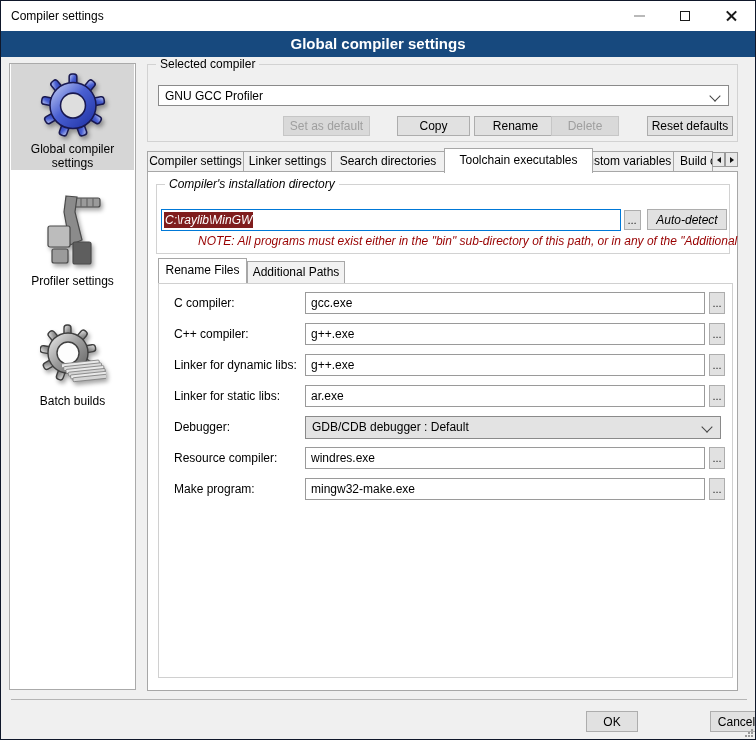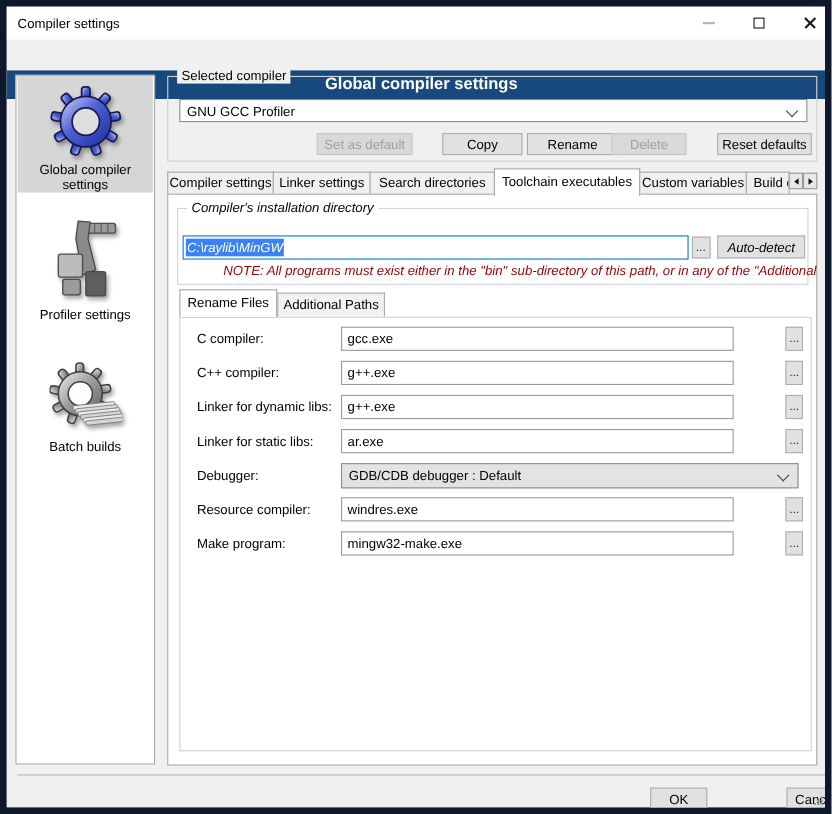--- a/index.html
+++ b/index.html
@@ -1,36 +1,36 @@
 <!DOCTYPE html>
 <html><head>
 <meta charset="utf-8">
 <style>
   * { margin:0; padding:0; box-sizing:border-box; }
   html,body { width:756px; height:740px; }
   body { font-family:"Liberation Sans", sans-serif; font-size:12px; color:#000; background:#888; }
   .abs { position:absolute; }
 
   #window { position:relative; width:756px; height:740px; background:#f0f0f0;
-            border:6px solid #0f172a; overflow:hidden; }
+            border:1px solid #0f172a; overflow:hidden; }
 
   
   #titlebar { left:0; top:0; width:754px; height:30px; background:#fff; }
   #title-text { left:10px; top:0; height:30px; line-height:30px; font-size:12px; }
   .capbtn { top:0; width:46px; height:29px; display:flex; align-items:center; justify-content:center; cursor:default; }
   #btn-min { right:93px; } #btn-max { right:47px; } #btn-close { right:1px; }
   #btn-min .dash { width:11px; height:2px; background:#b9b9b9; }
   #btn-max .maxbox { width:10px; height:10px; border:1.4px solid #1a1a1a; }
   #btn-close .xwrap { position:relative; width:13px; height:13px; }
   #btn-close .xbar { position:absolute; left:0; top:6px; width:13px; height:1.6px; background:#1a1a1a; }
   .xbar.a { transform:rotate(45deg); } .xbar.b { transform:rotate(-45deg); }
 
   
   #banner { left:0; top:30px; width:754px; height:26px; background:#17497E;
-            color:#fff; font-weight:bold; font-size:15px; text-align:center; line-height:26px;margin-top:28px; }
+            color:#fff; font-weight:bold; font-size:15px; text-align:center; line-height:26px; }
 
   
   #sidebar { left:8px; top:62px; width:127px; height:627px; background:#fff; border:1px solid #aaa; }
   .side-item { left:1px; width:123px; display:flex; flex-direction:column; align-items:center; cursor:default; }
   .side-item .lbl { text-align:center; line-height:14px; font-size:12px; }
   #side-item-0 { top:0; height:106px; background:#d6d6d6; padding-top:9px; }
   #side-item-1 { top:125px; height:112px; padding-top:3px; }
   #side-item-2 { top:258px; height:100px; padding-top:2px; }
   .icon-shadow { filter:drop-shadow(2px 3px 2px rgba(0,0,0,0.35)); }
 
@@ -60,55 +60,55 @@
   #btn-reset      { left:499px; top:51px; width:86px; height:20px; }
 
   
   .tab { top:150px; height:20px; background:#f0f0f0; border:1px solid #a7a7a7; border-bottom:none;
          font-size:12px; text-align:center; line-height:19px; white-space:nowrap; overflow:hidden;
          cursor:default; z-index:1; }
   .tab.active { top:147px; height:25px; background:#fff; line-height:22px; z-index:3; }
   #tab-0 { left:146px; width:97px; }
   #tab-1 { left:242px; width:89px; }
   #tab-2 { left:330px; width:114px; }
-  #tab-3 { left:443px; width:133px; }
+  #tab-3 { left:443px; width:149px; }
   #tab-4 { left:575px; width:98px; }
   #tab-5 { left:672px; width:40px; text-align:left; padding-left:6px; }
   .tabarrow { top:151px; width:13px; height:15px; background:#e8e8e8; border:1px solid #9a9a9a;
               display:flex; align-items:center; justify-content:center; z-index:2; cursor:default; }
   #tabarrow-left { left:711px; } #tabarrow-right { left:724px; }
   .tri { width:0; height:0; border-top:3.5px solid transparent; border-bottom:3.5px solid transparent; }
   .tri.l { border-right:4.5px solid #111; } .tri.r { border-left:4.5px solid #111; }
 
   
   #main-page { left:146px; top:170px; width:591px; height:520px; background:#fff; border:1px solid #a7a7a7; z-index:2; }
 
   #group-dir { left:8px; top:12px; width:574px; height:70px;font-style:italic; }
   #group-dir .grouplabel { background:#fff; }
   #dir-input { left:4px; top:24px; width:460px; height:22px; background:#fff; border:1px solid #0078d7;
                display:flex; align-items:center; padding-left:2px; cursor:text; }
-  #dir-input .sel { background:#3b82f6; color:#fff; padding:1px 1px; white-space:pre; }
+  #dir-input .sel { background:#7f1d1d; color:#fff; padding:1px 1px; white-space:pre; }
   #btn-dir-browse { left:467px; top:25px; width:17px; height:20px; font-size:11px; color:#222; }
   #btn-autodetect { left:490px; top:24px; width:80px; height:21px; }
   #dir-note { left:5px; top:49px; width:566px; height:15px; color:#980000; font-size:12px;
               white-space:nowrap; overflow:hidden;margin-left:36px; }
 
   
   .subtab { background:#f0f0f0; border:1px solid #a7a7a7; border-bottom:none; font-size:12px;
             text-align:center; cursor:default; }
   .subtab.active { background:#fff; z-index:3; }
   #subtab-0 { left:10px; top:86px; width:89px; height:25px; line-height:23px; }
   #subtab-1 { left:99px; top:89px; width:98px; height:22px; line-height:20px; background:#f2f2f2; }
 
   #sub-page { left:10px; top:111px; width:575px; height:395px; background:#fff; border:1px solid #d0d0d0; z-index:2; }
 
   
   .trow { position:absolute; left:15px; width:548px; height:22px; }
   .trow .rlabel { position:absolute; left:0; top:0; height:22px; line-height:22px; }
-  .trow .rinput { position:absolute; left:131px; top:0; width:357px; height:22px; background:#fff;
+  .trow .rinput { position:absolute; left:131px; top:0; width:400px; height:22px; background:#fff;
                   border:1px solid #9a9a9a; line-height:20px; padding-left:5px; cursor:text; }
   .trow .rbrowse { position:absolute; left:535px; top:0; width:16px; height:22px; font-size:11px; color:#222; }
   .trow .rcombo { position:absolute; left:131px; top:0; width:416px; height:23px; line-height:21px; }
   #trow-0 { top:8px; } #trow-1 { top:39px; } #trow-2 { top:70px; } #trow-3 { top:101px; }
   #trow-4 { top:132px; } #trow-5 { top:163px; } #trow-6 { top:194px; }
 
   
   #footer-sep { left:10px; top:698px; width:736px; height:1px; background:#b5b5b5; }
   #btn-ok     { left:585px; top:710px; width:52px; height:21px; }
   #btn-cancel { left:684px; top:710px; width:53px; height:21px;margin-left:25px; }

